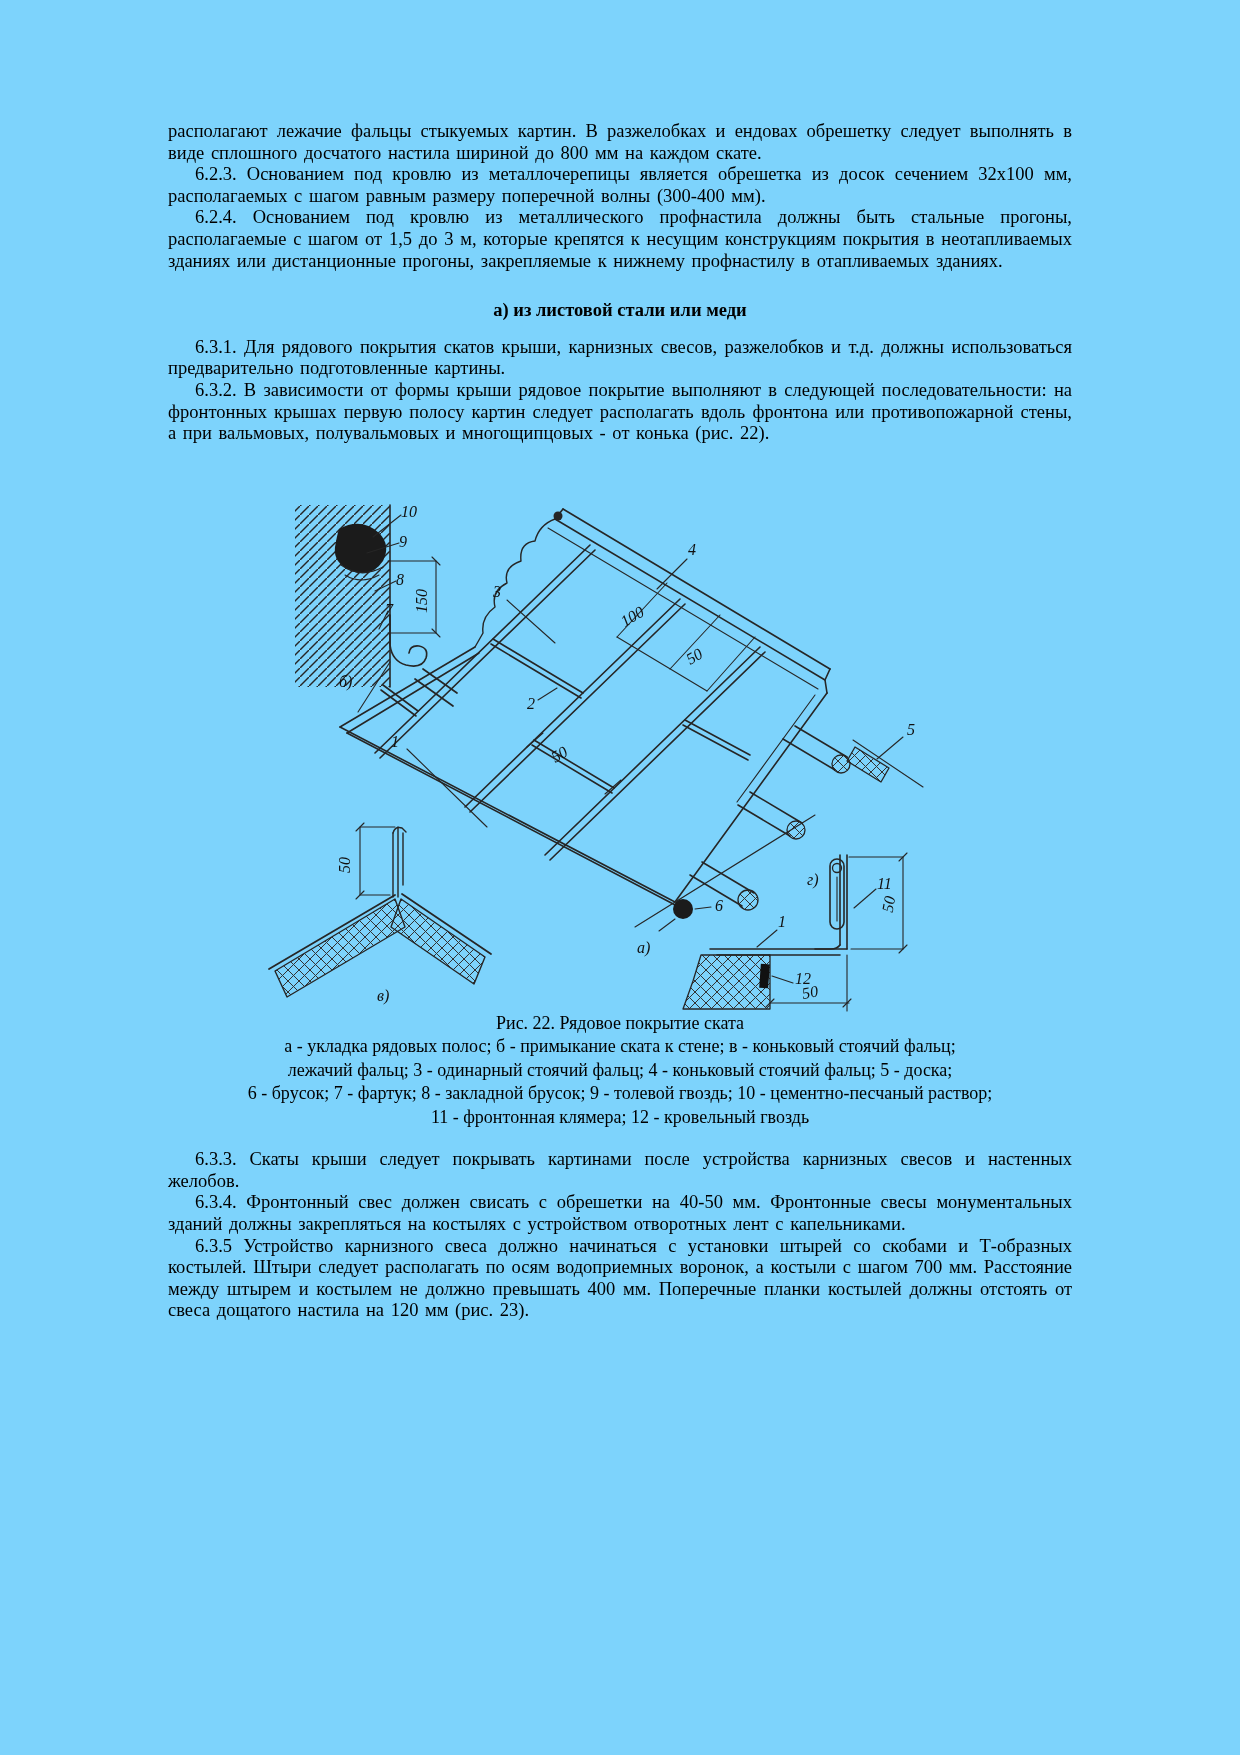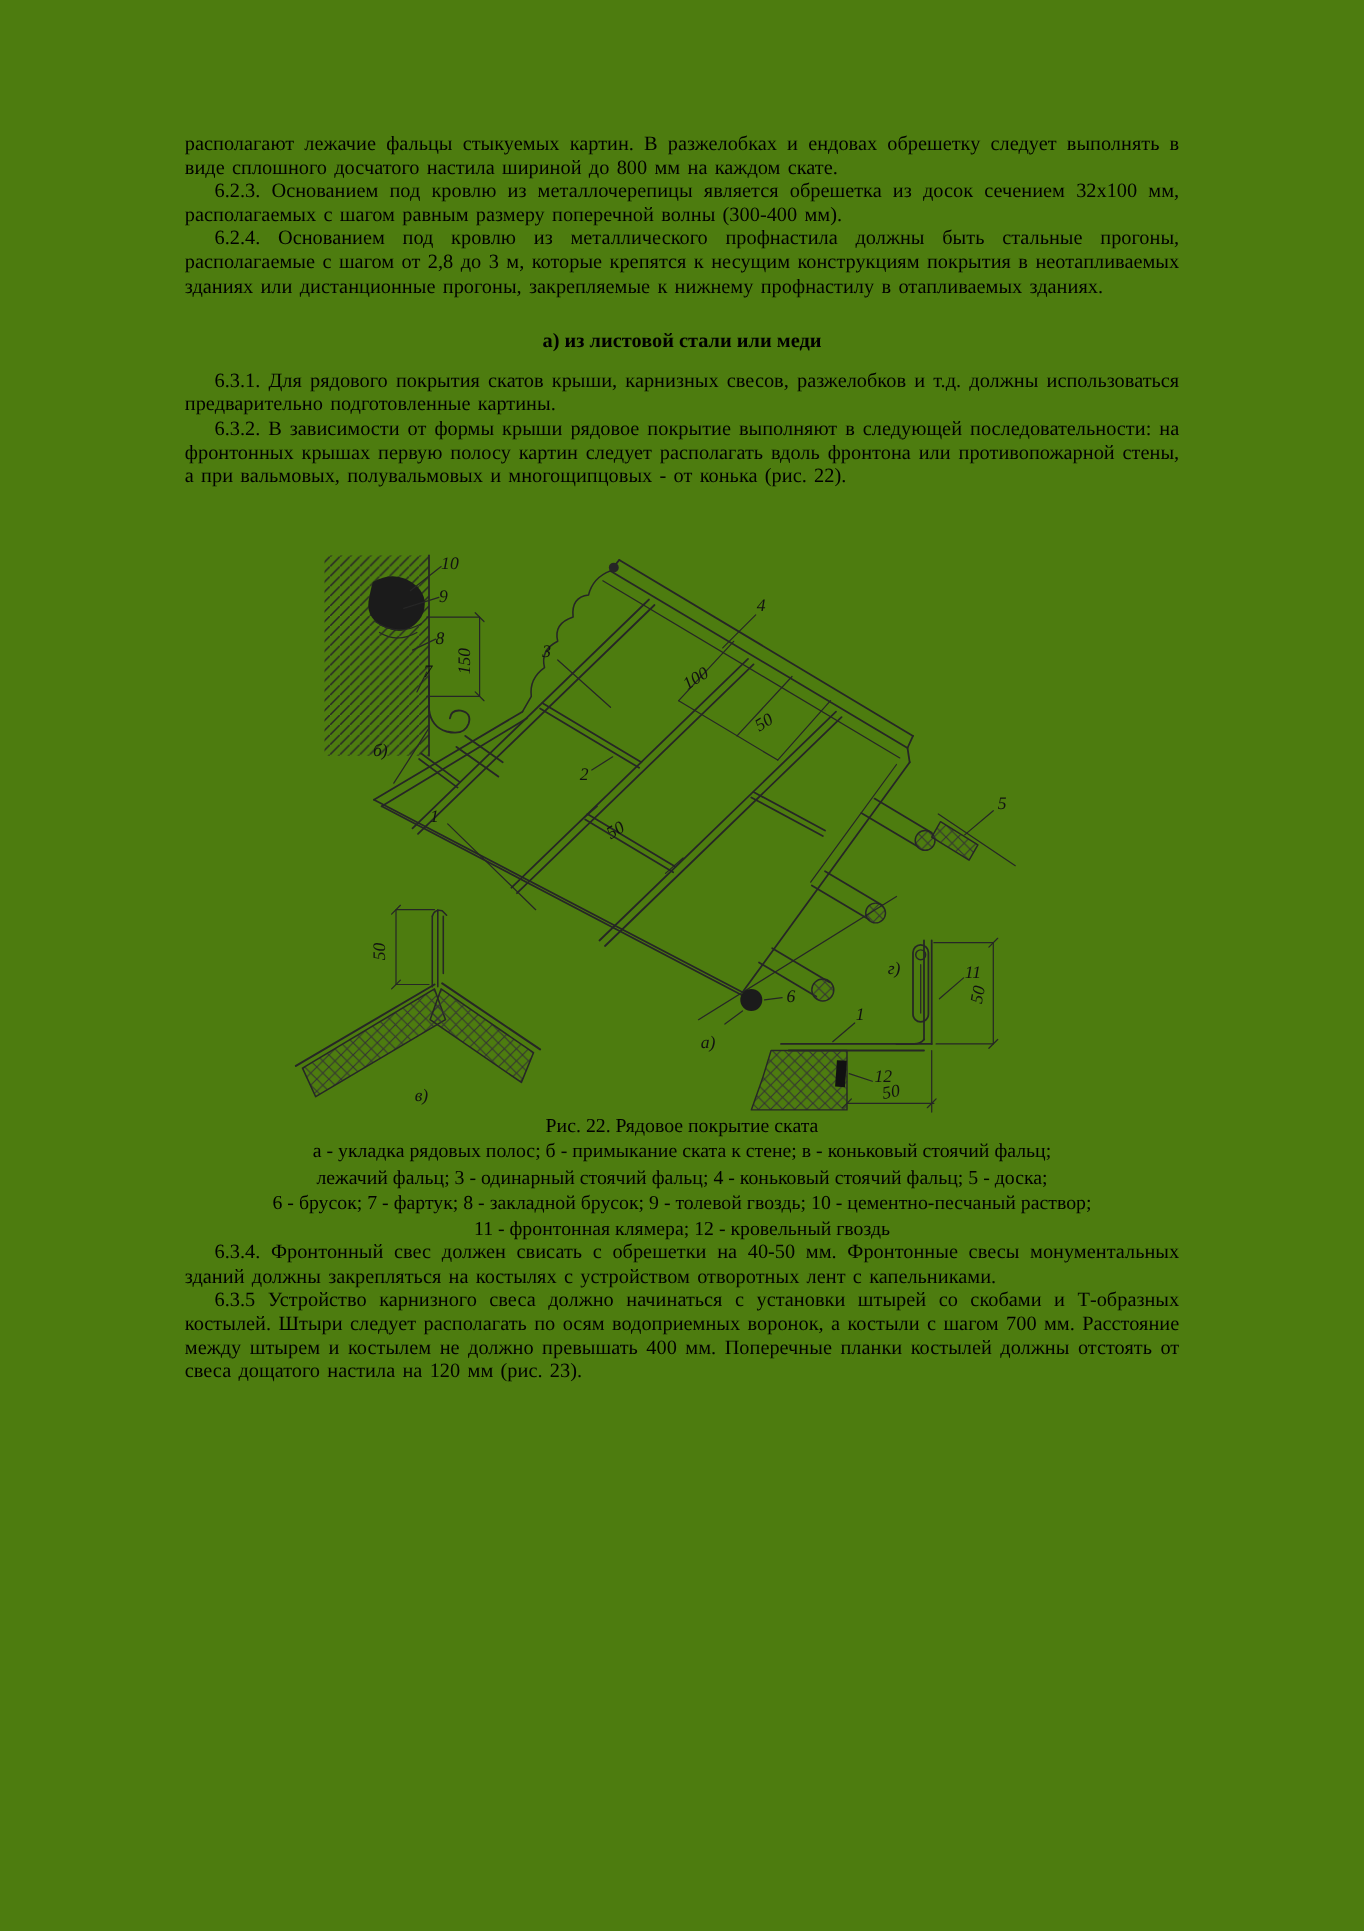--- a/index.html
+++ b/index.html
@@ -1,17 +1,17 @@
 <!DOCTYPE html>
 <html><head>
 <meta charset="utf-8">
 <style>
   html,body{margin:0;padding:0;background:#ffffff;}
   body{width:1240px;height:1755px;overflow:hidden;}
-  .page{position:relative;width:1240px;height:1755px;background:#4d7c0f;
+  .page{position:relative;width:1240px;height:1755px;background:#7dd3fc;
         font-family:"Liberation Serif",serif;color:#000;}
   .content{position:absolute;left:168px;top:121px;width:904px;}
   .para{margin:0;font-size:18.5px;line-height:21.6px;text-align:justify;
         text-indent:27px;word-spacing:2px;}
   .para.no-indent{text-indent:0;}
   .para.after-head{margin-top:15px;}
   .para.after-figure{margin-top:20px;}
   .heading{font-size:18.5px;font-weight:bold;text-align:center;margin:26px 0 0 0;line-height:21.6px;}
   .heading.sub{margin-top:28px;}
   .figure-wrap{margin:52px 0 0 87px;width:705px;height:515px;position:relative;}
@@ -20,21 +20,21 @@
   svg .lbl{font-family:"Liberation Serif",serif;font-style:italic;font-size:16px;}
 </style>
 </head>
 <body>
 
 <div class="page">
   <div class="content">
 
     <p class="para no-indent">располагают лежачие фальцы стыкуемых картин. В разжелобках и ендовах обрешетку следует выполнять в виде сплошного досчатого настила шириной до 800 мм на каждом скате.</p>
     <p class="para">6.2.3. Основанием под кровлю из металлочерепицы является обрешетка из досок сечением 32x100 мм, располагаемых с шагом равным размеру поперечной волны (300-400 мм).</p>
-    <p class="para">6.2.4. Основанием под кровлю из металлического профнастила должны быть стальные прогоны, располагаемые с шагом от 2,8 до 3 м, которые крепятся к несущим конструкциям покрытия в неотапливаемых зданиях или дистанционные прогоны, закрепляемые к нижнему профнастилу в отапливаемых зданиях.</p>
+    <p class="para">6.2.4. Основанием под кровлю из металлического профнастила должны быть стальные прогоны, располагаемые с шагом от 1,5 до 3 м, которые крепятся к несущим конструкциям покрытия в неотапливаемых зданиях или дистанционные прогоны, закрепляемые к нижнему профнастилу в отапливаемых зданиях.</p>
 
     <h4 class="heading sub">а) из листовой стали или меди</h4>
 
     <p class="para after-head">6.3.1. Для рядового покрытия скатов крыши, карнизных свесов, разжелобков и т.д. должны использоваться предварительно подготовленные картины.</p>
     <p class="para">6.3.2. В зависимости от формы крыши рядовое покрытие выполняют в следующей последовательности: на фронтонных крышах первую полосу картин следует располагать вдоль фронтона или противопожарной стены, а при вальмовых, полувальмовых и многощипцовых - от конька (рис. 22).</p>
 
     <div class="figure-wrap">
       <svg width="705" height="515" viewBox="0 0 705 515">
         <defs>
           <pattern id="hatchWall" width="9" height="9" patternUnits="userSpaceOnUse">
@@ -172,17 +172,18 @@
     </div>
 
     <div class="caption">
       <div class="cap-line">Рис. 22. Рядовое покрытие ската</div>
       <div class="cap-line">а - укладка рядовых полос; б - примыкание ската к стене; в - коньковый стоячий фальц;</div>
       <div class="cap-line">лежачий фальц; 3 - одинарный стоячий фальц; 4 - коньковый стоячий фальц; 5 - доска;</div>
       <div class="cap-line">6 - брусок; 7 - фартук; 8 - закладной брусок; 9 - толевой гвоздь; 10 - цементно-песчаный раствор;</div>
       <div class="cap-line">11 - фронтонная клямера; 12 - кровельный гвоздь</div>
     </div>
 
+    <p class="para after-figure">6.3.3. Скаты крыши следует покрывать картинами после устройства карнизных свесов и настенных желобов.</p>
     <p class="para">6.3.4. Фронтонный свес должен свисать с обрешетки на 40-50 мм. Фронтонные свесы монументальных зданий должны закрепляться на костылях с устройством отворотных лент с капельниками.</p>
     <p class="para">6.3.5 Устройство карнизного свеса должно начинаться с установки штырей со скобами и Т-образных костылей. Штыри следует располагать по осям водоприемных воронок, а костыли с шагом 700 мм. Расстояние между штырем и костылем не должно превышать 400 мм. Поперечные планки костылей должны отстоять от свеса дощатого настила на 120 мм (рис. 23).</p>
 
   </div>
 </div>
 
 </body></html>

